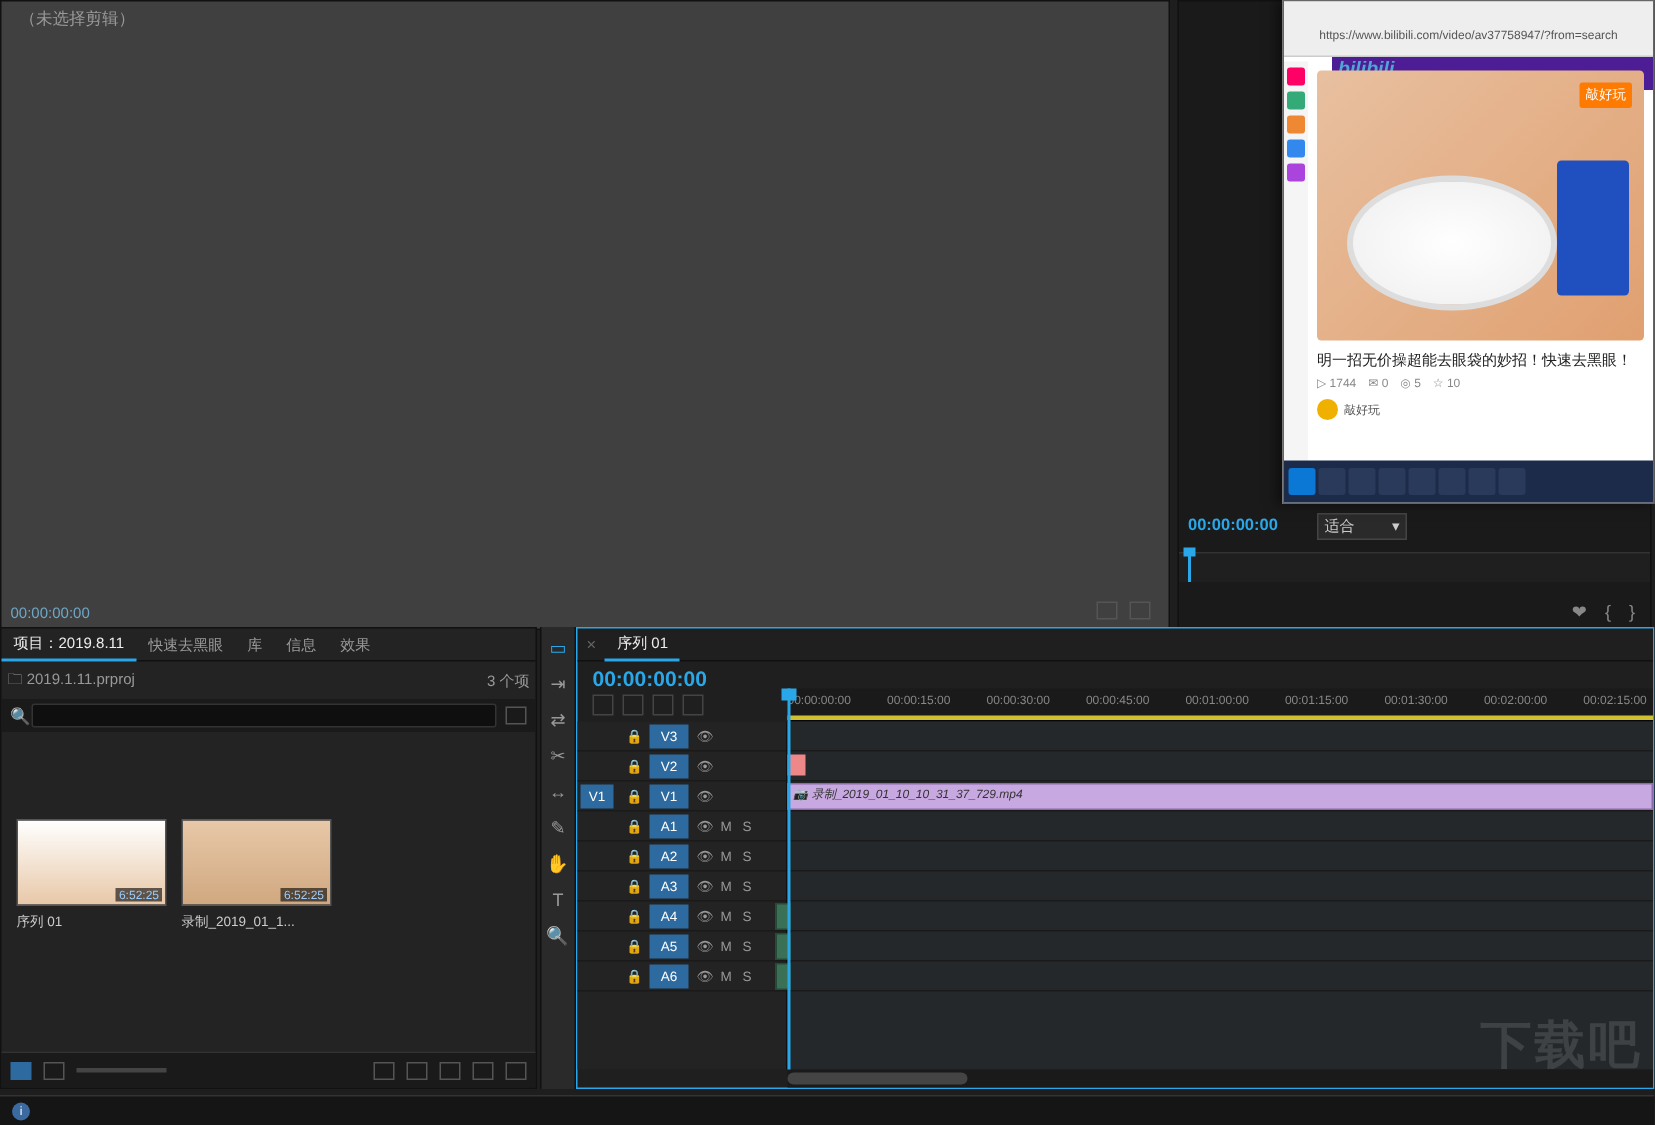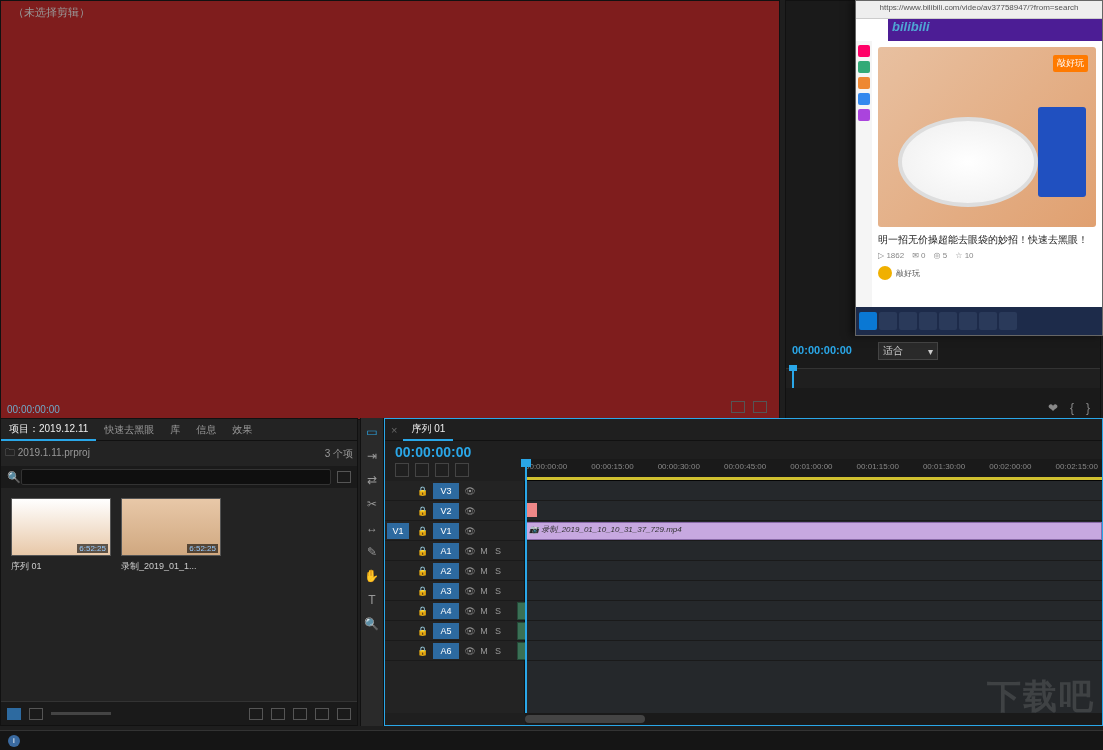--- a/index.html
+++ b/index.html
@@ -6,42 +6,42 @@
 body {
   width: 1103px; height: 750px;
   background: #1e1e1e;
   font-family: "Segoe UI", Arial, sans-serif;
   font-size: 11px; color: #ccc;
   overflow: hidden; position: relative;
 }
 .panel { background: #232323; border: 1px solid #111; position: absolute; }
 
 
-#source-panel { left: 0; top: 0; width: 780px; height: 420px; background: #7f1d1d; }
+#source-panel { left: 0; top: 0; width: 780px; height: 420px; background: #404040; }
 #source-title { padding: 4px 12px; color: #999; }
 #source-tc { position: absolute; left: 6px; bottom: 4px; color: #6fa8c7; font-size: 10px; }
 #source-btns { position: absolute; right: 12px; bottom: 6px; display: flex; gap: 8px; }
 .mini-ico { width: 14px; height: 12px; border: 1px solid #555; display: inline-block; }
 
 
 #program-panel { left: 785px; top: 0; width: 316px; height: 420px; background: #1a1a1a; }
 #prog-inner { position: absolute; inset: 0; }
 #prog-tc { position: absolute; left: 6px; top: 343px; color: #2aa7e8; font-weight: bold; }
 #fit-dd { position: absolute; left: 92px; top: 341px; width: 60px; height: 18px;
   background: #2a2a2a; border: 1px solid #444; color: #ccc; font-size: 10px;
   display: flex; align-items: center; padding: 0 4px; justify-content: space-between;}
 #prog-ruler { position: absolute; left: 0; top: 367px; right: 0; height: 20px; background: #1f1f1f; border-top: 1px solid #333; }
 #prog-ph { position: absolute; left: 6px; top: 367px; width: 2px; height: 20px; background: #2aa7e8;}
 #prog-ph::before{content:'';position:absolute;left:-3px;top:-3px;width:8px;height:6px;background:#2aa7e8;}
 #prog-icons { position: absolute; right: 10px; top: 400px; display: flex; gap: 12px; color: #888; font-size: 12px;}
 
 
 #overlay { position: absolute; left: 855px; top: 0; width: 248px; height: 336px;
   background: #fff; border: 1px solid #666; box-shadow: -4px 0 8px rgba(0,0,0,.5); }
-#ov-addr { height: 18px; background: #eee; border-bottom: 1px solid #ccc; padding: 2px 4px; font-size: 8px; color: #555; text-align: center;}
+#ov-addr { height: 18px; background: #eee; border-bottom: 1px solid #ccc; padding: 18px 4px; font-size: 8px; color: #555; text-align: center;}
 #ov-header { height: 22px; background: #4c1d95; display:flex; align-items:flex-start; padding-left:4px;margin-left:32px;}
 #ov-logo { color: #4fa6d4; font-weight: bold; font-size: 13px; font-style: italic; }
 #ov-side { position:absolute; left:0; top:40px; width:16px; bottom:28px; background:#f5f5f5; }
 .ov-ic{ width:12px;height:12px;margin:4px 2px;border-radius:2px;}
 #ov-content { position: absolute; left:16px; right:0; top: 40px; bottom: 28px; padding: 6px; }
 #ov-thumb { width: 100%; height: 180px; background: linear-gradient(135deg,#e8c0a0,#e0a070);
   border-radius: 3px; position: relative; overflow: hidden; }
 #ov-bowl { position:absolute; left:20px; top:70px; width:140px; height:90px; border-radius:50%;
   background: radial-gradient(#fff,#eee); border:4px solid #ddd;}
 #ov-box{ position:absolute; right:10px; top:60px; width:48px; height:90px; background:#2050c0; border-radius:3px;}
@@ -55,21 +55,21 @@
 
 
 #project-panel { left: 0; top: 418px; width: 358px; height: 308px; background: #232323; }
 .tabrow { display:flex; border-bottom:1px solid #111; height:22px; align-items:center;}
 .tab { padding: 3px 8px; font-size:10px; color:#999;}
 .tab.active { color:#eee; border-bottom: 2px solid #2aa7e8;}
 #proj-sub { display:flex; justify-content:space-between; padding: 4px 4px; color:#999; font-size:10px; align-items:center;}
 #proj-search{ height:22px; background:#1a1a1a; display:flex; align-items:center; padding:0 6px;}
 .srch{ flex:1; height:16px; background:#0f0f0f; border:1px solid #333; border-radius:2px;}
 #bins { display:flex; gap:10px; padding: 10px; }
-.bin { width: 100px; }
+.bin { width: 100px; margin-top: 48px; }
 .bin-th { width:100px; height:58px; background:#444; border:1px solid #555; position:relative;}
 .bin-dur { position:absolute; right:2px; bottom:2px; font-size:8px; background:rgba(0,0,0,.6); color:#9cf; padding:0 2px;}
 .bin-name { font-size:9px; color:#ccc; margin-top:4px; overflow:hidden; white-space:nowrap;}
 .th-a{ background:linear-gradient(#fff,#e8c8a8);}
 .th-b{ background:linear-gradient(#e8c8a8,#d0a880);}
 .th-c{ background:radial-gradient(circle at 70% 40%, #5080e0,#2040a0);}
 #proj-status { position:absolute; left:0; right:0; bottom:0; height:24px; background:#1a1a1a; border-top:1px solid #333; display:flex; align-items:center; padding:0 6px; gap:8px;}
 .pico{width:14px;height:12px;border:1px solid #555;}
 .sp{flex:1;}
 
@@ -152,21 +152,21 @@
     <div class="ov-ic" style="background:#a4d;"></div>
   </div>
   <div id="ov-content">
     <div id="ov-thumb">
       <div id="ov-badge">敲好玩</div>
       <div id="ov-bowl"></div>
       <div id="ov-box"></div>
     </div>
     <div id="ov-title">明一招无价操超能去眼袋的妙招！快速去黑眼！</div>
     <div id="ov-stats">
-      <span>▷ <span>1862</span></span>
+      <span>▷ <span>1744</span></span>
       <span>✉ <span>0</span></span>
       <span>◎ <span>5</span></span>
       <span>☆ <span>10</span></span>
     </div>
     <div id="ov-user">
         <span id="ov-av"></span>
         <span>敲好玩</span>
       </div>
   </div>
   <div id="ov-task">
@@ -176,21 +176,21 @@
     <div class="tb"></div>
     <div class="tb"></div>
     <div class="tb"></div>
     <div class="tb"></div>
     <div class="tb"></div>
   </div>
 </div>
 
 <div id="project-panel" class="panel">
   <div class="tabrow">
-    <div class="tab active">项目：2019.12.11</div>
+    <div class="tab active">项目：2019.8.11</div>
     <div class="tab">快速去黑眼</div>
     <div class="tab">库</div>
     <div class="tab">信息</div>
     <div class="tab">效果</div>
   </div>
   <div id="proj-sub">
     <span><span>🗀</span> <span>2019.1.11.prproj</span></span>
     <span>3 个项</span>
   </div>
   <div id="proj-search">

